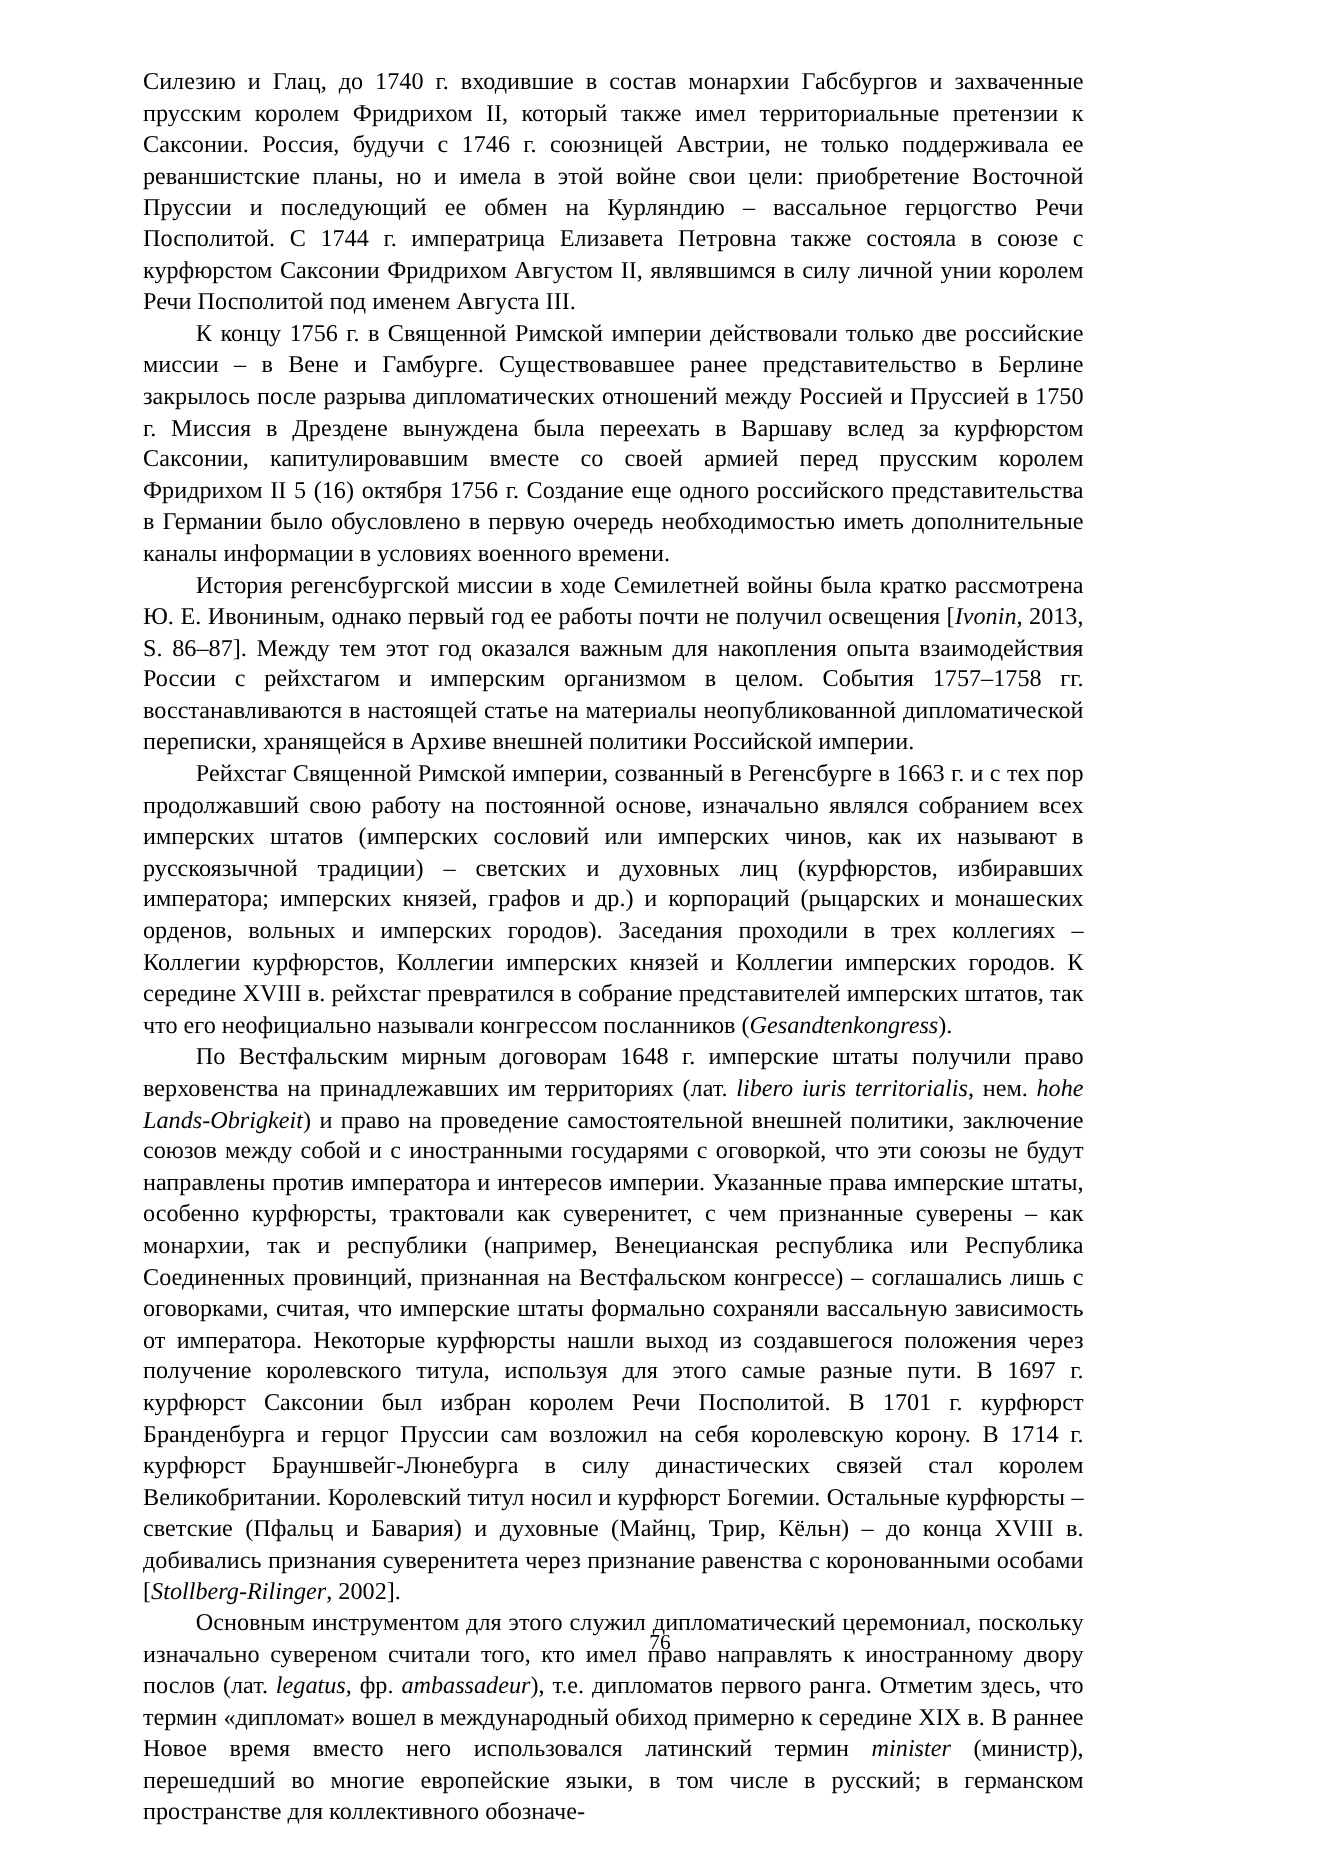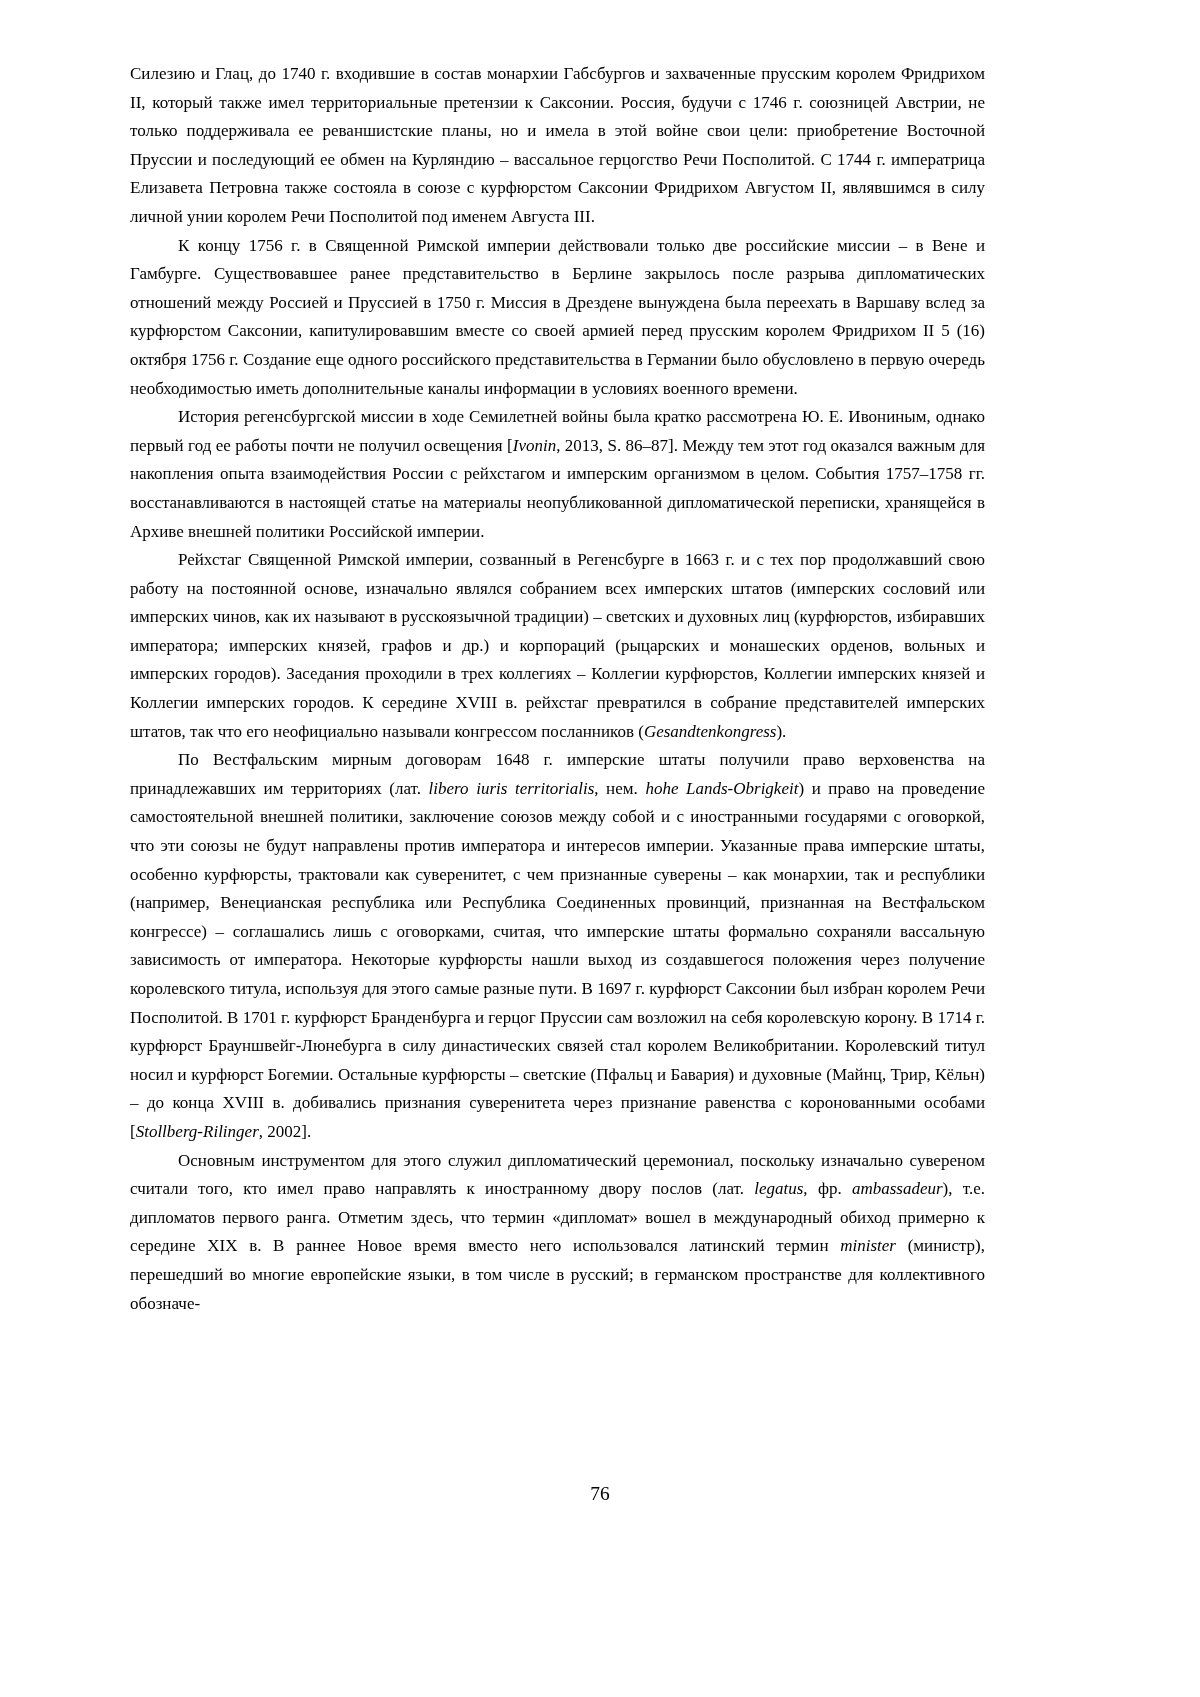--- a/index.html
+++ b/index.html
@@ -26,21 +26,21 @@
     font-style: italic;
     font-size: 19.5px;
     text-align: center;
     letter-spacing: 0.1px;
     padding-bottom: 9px;
     border-bottom: 1.6px solid #000;
     margin-bottom: 34px;
   }
   .body-text p {
     margin: 0;
-    font-size: 17px;
+    font-size: 22px;
     line-height: 28.6px;
     text-align: justify;
     text-indent: 48px;
     hyphens: manual;
   }
   .body-text p.first {
     text-indent: 0;
   }
   .body-text i {
     font-style: italic;

